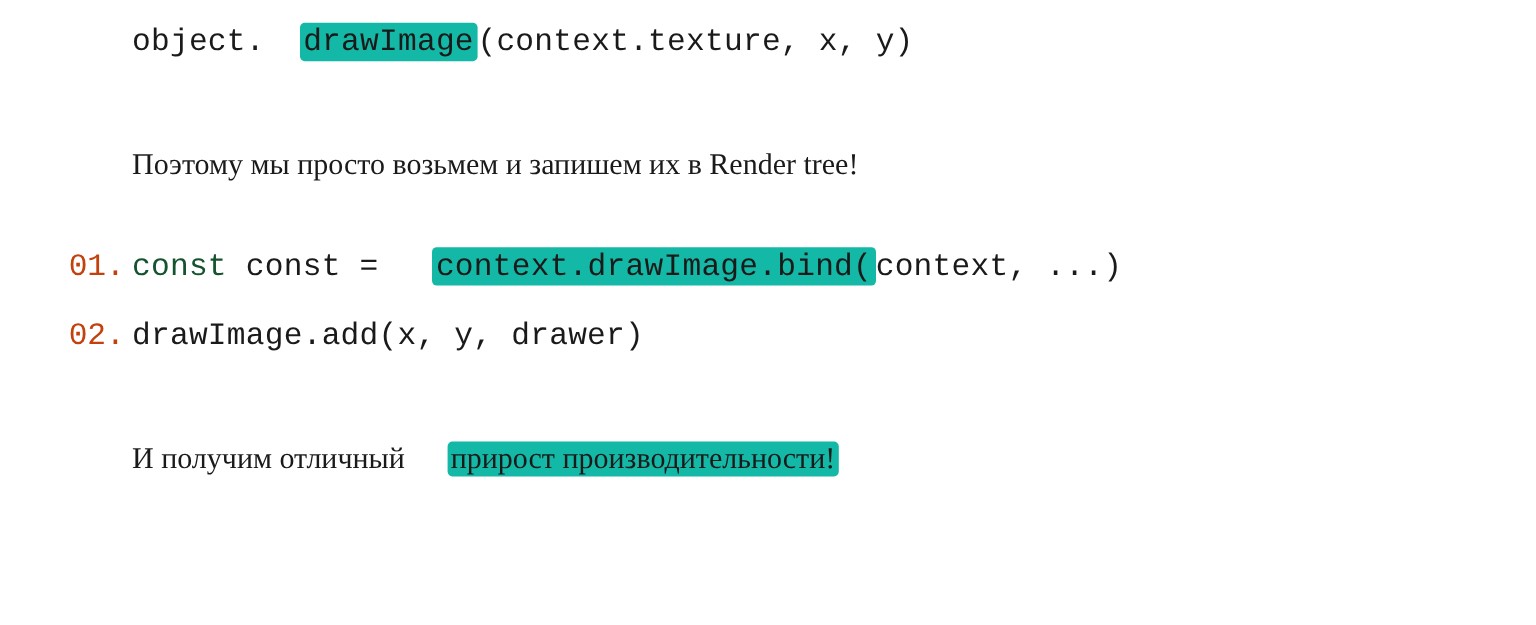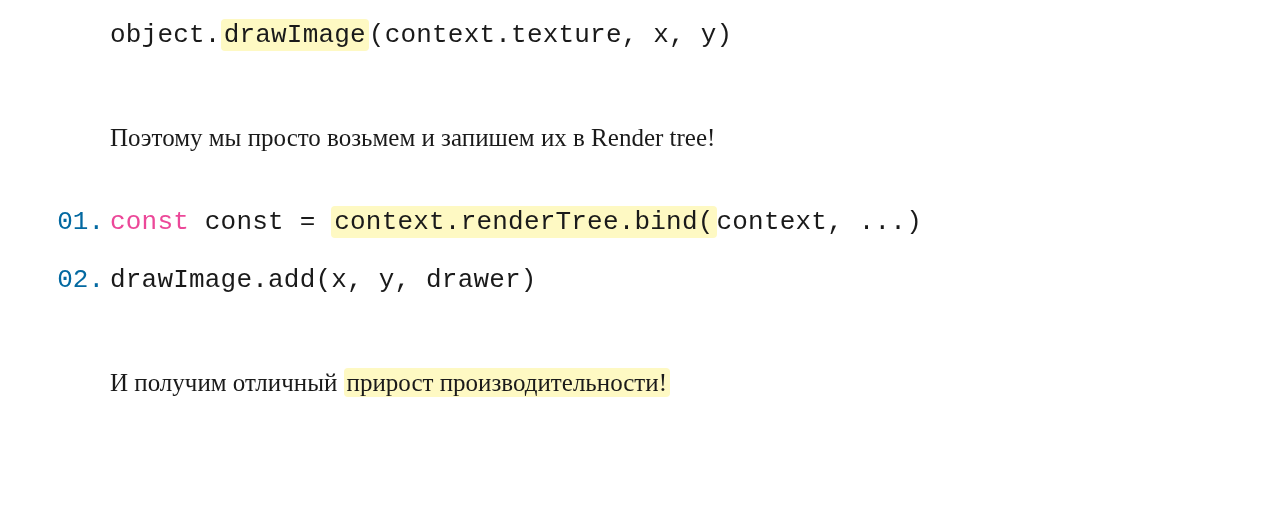--- a/index.html
+++ b/index.html
@@ -22,33 +22,34 @@
       white-space: pre;
       letter-spacing: 0.2px;
     }
     .text-block {
       font-size: 25px;
       color: #1a1a1a;
       line-height: 1.4;
       font-family: Liberation Serif, serif;
     }
     .line-number {
-      color: #0369a1;
+      color: #c2410c;
       font-family: "SF Mono", Menlo, Monaco, Consolas, "Courier New", monospace;
       font-size: 26px;
       display: inline-block;
       text-align: center;
     }
     .keyword {
-      color: #ec4899;
+      color: #14532d;
     }
     .highlight {
-      background: #fef9c3;
+      background: #14b8a6;
       border-radius: 4px;
       padding: 1px 3px;
+      margin-left: 29px;
     }
     .row {
       display: flex;
       align-items: baseline;
     }
     .gutter {
       width: 80px;
       flex-shrink: 0;
       text-align: right;
       padding-right: 6px;
@@ -88,21 +89,21 @@
   </div>
 </div>
 
 <div class="spacer-md"></div>
 
 <div class="row">
   <div class="gutter">
     <span class="line-number">01.</span>
   </div>
   <div class="content code-block nowrap">
-    <span class="keyword">const</span><span> const = </span><span class="highlight">context.renderTree.bind(</span><span>context, ...)</span>
+    <span class="keyword">const</span><span> const = </span><span class="highlight">context.drawImage.bind(</span><span>context, ...)</span>
   </div>
 </div>
 
 <div class="spacer-sm"></div>
 
 <div class="row">
   <div class="gutter">
     <span class="line-number">02.</span>
   </div>
   <div class="content code-block nowrap">

